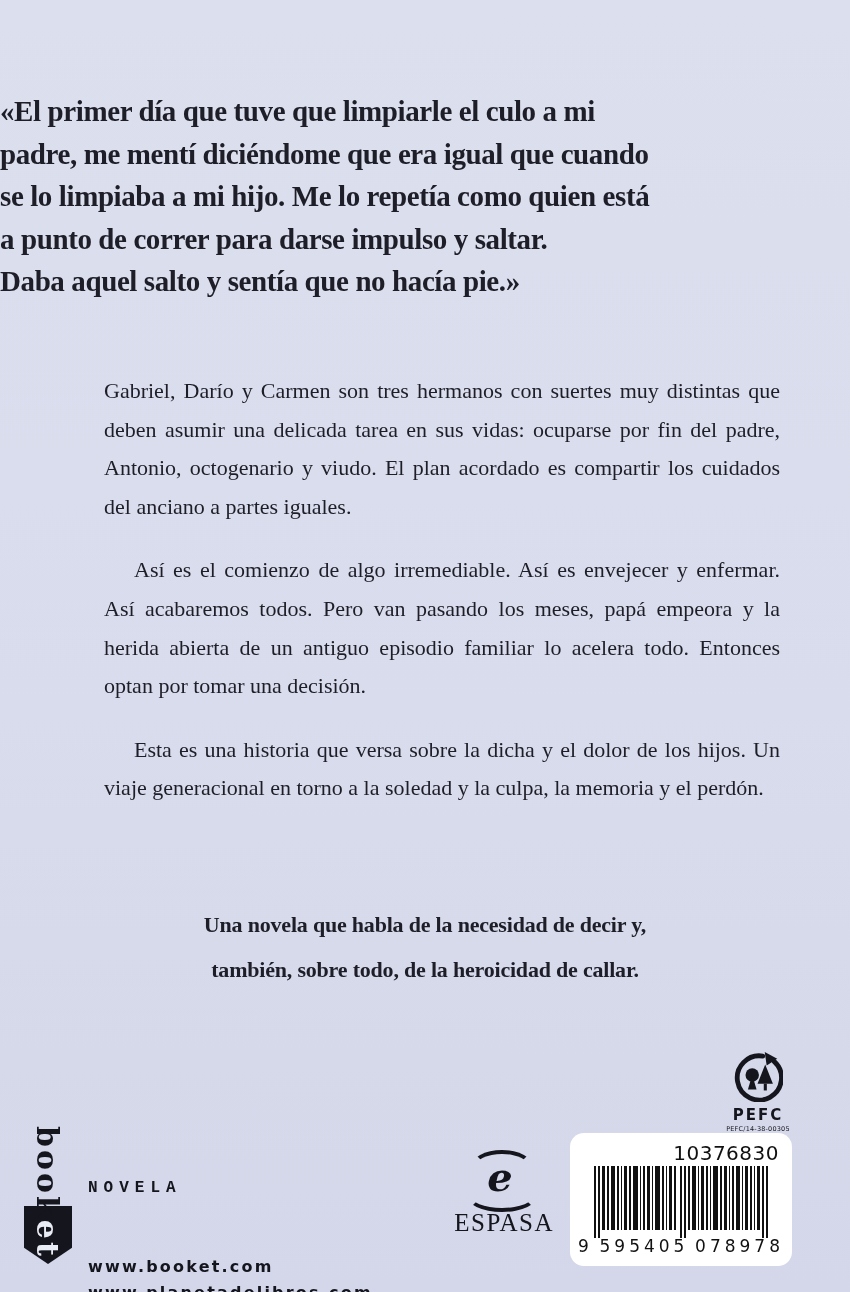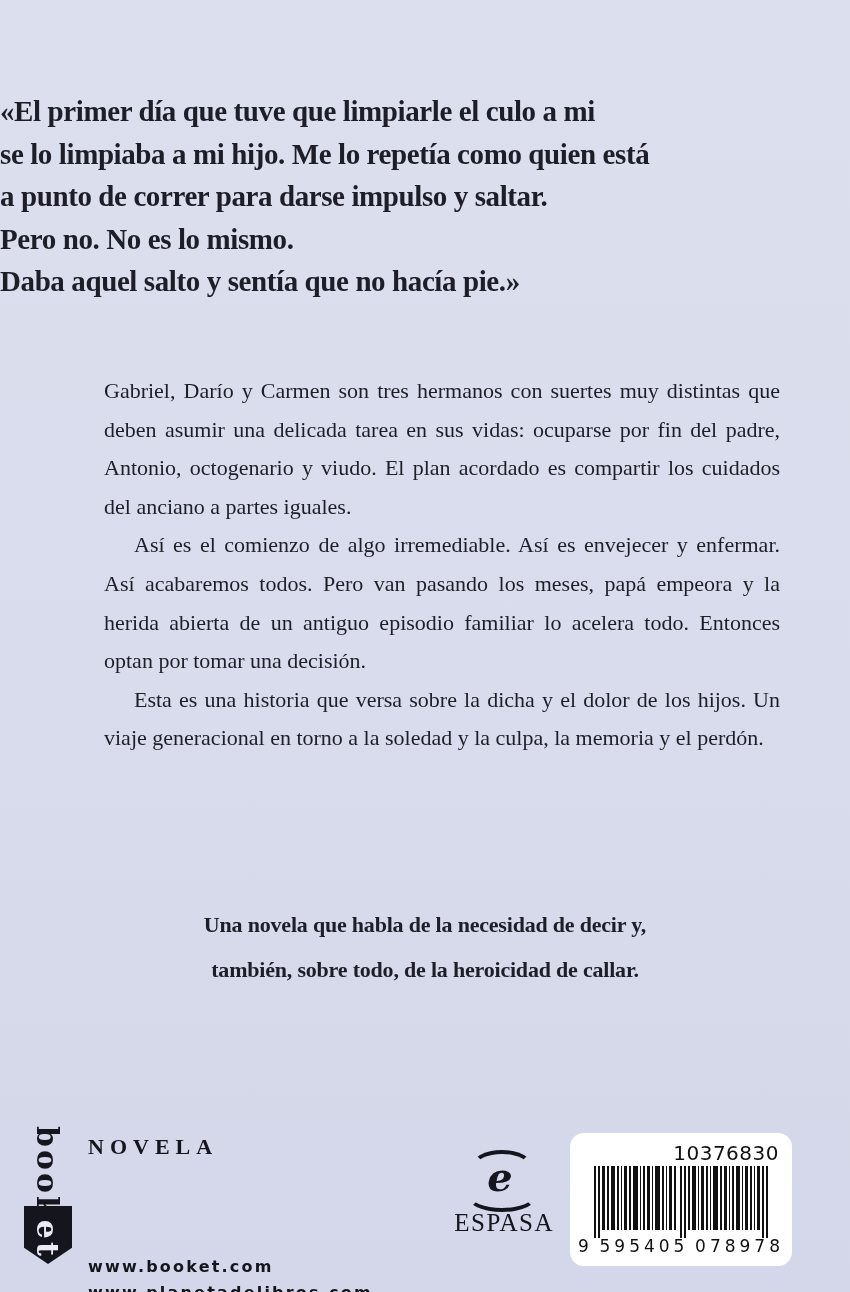--- a/index.html
+++ b/index.html
@@ -15,38 +15,38 @@
     font-weight:bold; font-size:29px; line-height:42.5px; letter-spacing:-0.4px;
   }
   .quote-line { white-space:nowrap; }
 
   
   .synopsis {
     position:absolute; top:372px; left:104px; width:676px;
     font-size:22px; line-height:38.6px; text-align:justify;
   }
   .synopsis p { margin:0; }
-  .synopsis p.indent { text-indent:30px; }
+  .synopsis p.indent { text-indent:30px;margin-top:25px; }
 
   
   .tagline {
     position:absolute; top:902px; left:0; width:850px; text-align:center;
     font-weight:bold; font-size:22px; line-height:45px; letter-spacing:-0.2px;
   }
   .tagline-line { white-space:nowrap; }
 
   
   .pefc { position:absolute; left:720px; top:1052px; width:76px; text-align:center; color:#15151d; }
   .pefc-label { font-family:"DejaVu Sans", sans-serif; font-weight:bold; font-size:15px; letter-spacing:2px; margin-top:0px; }
   .pefc-cert { font-family:"DejaVu Sans", sans-serif; font-size:6.5px; letter-spacing:0.2px; margin-top:1px; }
 
   
   .genre {
-    position:absolute; left:88px; top:1134px;
-    font-family:Liberation Serif, serif; font-weight:bold; font-size:22px; letter-spacing:6px; color:#15151d;
+    position:absolute; left:88px; top:1179px;
+    font-family:Liberation Mono, monospace; font-weight:bold; font-size:16px; letter-spacing:6px; color:#15151d;
   }
 
   
   .booket { position:absolute; left:20px; top:1124px; width:64px; height:168px; }
   .booket-bookmark {
     position:absolute; left:4px; top:82px; width:48px; height:58px; background:#15151d;
     clip-path:polygon(0 0,100% 0,100% 72%,50% 100%,0 72%);
   }
   .booket-word {
     position:absolute; left:10px; top:2px; writing-mode:vertical-rl;
@@ -83,37 +83,49 @@
     display:flex; justify-content:space-between; font-size:17px; letter-spacing:4px;
   }
 </style>
 </head>
 <body>
 
 <div class="cover">
 
   <div class="quote">
     <div class="quote-line">«El primer día que tuve que limpiarle el culo a mi</div>
+    <div class="quote-line">padre, me mentí diciéndome que era igual que cuando</div>
     <div class="quote-line">se lo limpiaba a mi hijo. Me lo repetía como quien está</div>
     <div class="quote-line">a punto de correr para darse impulso y saltar.</div>
-    <div class="quote-line">Pero no. No es lo mismo.</div>
     <div class="quote-line">Daba aquel salto y sentía que no hacía pie.»</div>
   </div>
 
   <div class="synopsis">
     <p>Gabriel, Darío y Carmen son tres hermanos con suertes muy distintas que deben asumir una delicada tarea en sus vidas: ocuparse por fin del padre, Antonio, octogenario y viudo. El plan acordado es compartir los cuidados del anciano a partes iguales.</p>
     <p class="indent">Así es el comienzo de algo irremediable. Así es envejecer y enfermar. Así acabaremos todos. Pero van pasando los meses, papá empeora y la herida abierta de un antiguo episodio familiar lo acelera todo. Entonces optan por tomar una decisión.</p>
     <p class="indent">Esta es una historia que versa sobre la dicha y el dolor de los hijos. Un viaje generacional en torno a la soledad y la culpa, la memoria y el perdón.</p>
   </div>
 
   <div class="tagline">
     <div class="tagline-line">Una novela que habla de la necesidad de decir y,</div>
     <div class="tagline-line">también, sobre todo, de la heroicidad de callar.</div>
   </div>
 
+  <div class="pefc">
+    <svg width="50" height="50" viewBox="0 0 52 52">
+      <path d="M31 4.2 A 23 23 0 1 0 43 10" fill="none" stroke="#15151d" stroke-width="5" stroke-linecap="round"></path>
+      <polygon points="33,0 46,7 35,14" fill="#15151d"></polygon>
+      <circle cx="20" cy="24" r="7" fill="#15151d"></circle>
+      <polygon points="20,24 15.5,39 24.5,39" fill="#15151d"></polygon>
+      <polygon points="33.5,13 25.5,33 41.5,33" fill="#15151d"></polygon>
+      <rect x="32" y="33" width="3.2" height="7" fill="#15151d"></rect>
+    </svg>
+    <div class="pefc-label">PEFC</div>
+    <div class="pefc-cert">PEFC/14-38-00305</div>
+  </div>
 
   <div class="genre">NOVELA</div>
 
   <div class="booket">
     <div class="booket-bookmark"></div>
     <div class="booket-word"><span>book</span><span class="lightpart">et</span></div>
   </div>
 
   <div class="urls">
     <div>www.booket.com</div>

